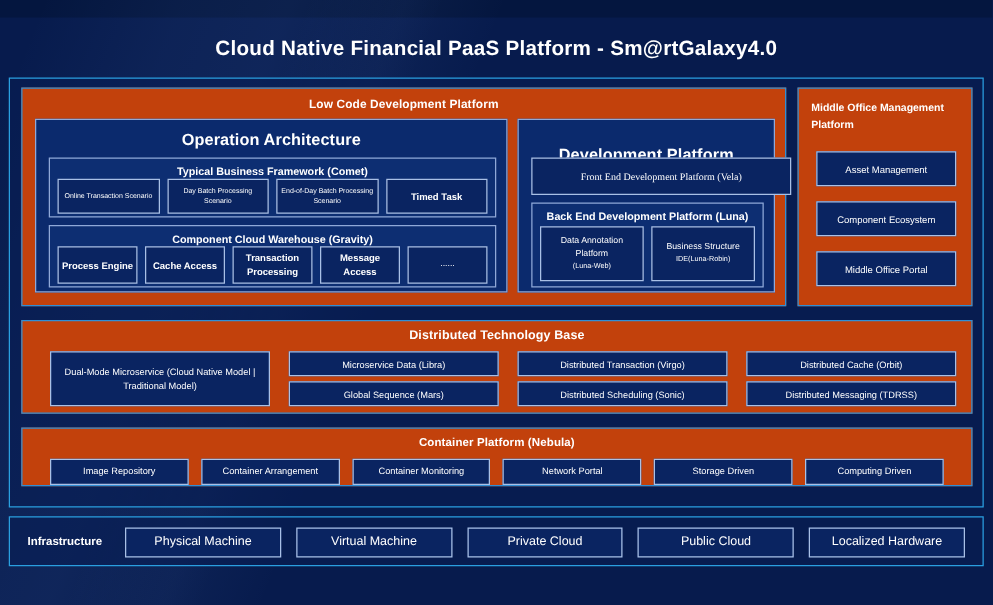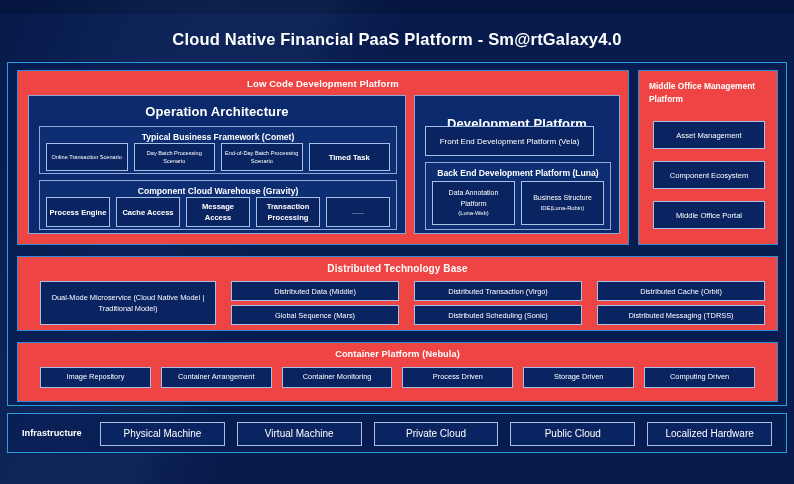--- a/index.html
+++ b/index.html
@@ -62,21 +62,21 @@
     position: absolute;
     box-sizing: border-box;
     border: 1px solid #2a9fe0;
     background: rgba(8,30,84,0.55);
   }
 
   .panel {
     position: absolute;
     box-sizing: border-box;
     border: 1px solid #2f8fd6;
-    background: #ef4444;
+    background: #c2410c;
   }
 
   .panel-title {
     text-align: center;
     font-weight: bold;
     color: #ffffff;
     letter-spacing: .1px;
   }
 
   
@@ -138,24 +138,24 @@
   .chip.med   { font-size: 7.0px; }
 
   
   #comet-panel   { left:10px; top:30px;  width:358px; height:48px; }
   #comet-chips   { top:16px; height:28px; }
   #gravity-panel { left:10px; top:84px;  width:358px; height:50px; }
   #gravity-chips { top:16px; height:30px; }
 
   
   #vela-box {
-    position:absolute; left:10px; top:30px; width:169px; height:30px;
+    position:absolute; left:10px; top:30px; width:208px; height:30px;
     box-sizing:border-box; border:1px solid #a9c0e6; background:#0a2461;
     display:flex; align-items:center; justify-content:center;
-    font-size:8px; color:#ffffff; text-align:center;
+    font-size:8px; color:#ffffff; text-align:center;font-family:Liberation Serif, serif;
   }
   #luna-panel { left:10px; top:66px; width:186px; height:68px; }
   #luna-chips { top:18px; height:44px; }
   #luna-chips .chip { font-size:7px; line-height:1.5; }
   #luna-chips .chip .small { font-size:5.8px; display:block; }
 
   
   #mid-office-panel { left:638px; top:70px; width:140px; height:175px; }
   #mid-office-title {
     font-size:8.4px; font-weight:bold; color:#ffffff;
@@ -186,21 +186,21 @@
     border:1px solid #a9c0e6; background:#0a2461;
     display:flex; align-items:center; justify-content:center;
     font-size:7.4px; color:#ffffff; text-align:center;
   }
   .dtb-cell + .dtb-cell { margin-top:4px; }
   #dtb-col-0 { left:213px; }
   #dtb-col-1 { left:396px; }
   #dtb-col-2 { left:579px; }
 
   
-  #container-panel { left:17px; top:342px; width:761px; height:60px; }
+  #container-panel { left:17px; top:342px; width:761px; height:47px; }
   #container-panel > .panel-title { font-size:9.2px; margin-top:6px; }
   #container-chips {
     position:absolute; left:22px; right:22px; top:24px; height:21px;
     display:flex; gap:10px;
   }
   #container-chips .chip { font-size:7.4px; }
 
   
   #infra-frame { left:7px; top:413px; width:780px; height:40px; }
   #infra-label {
@@ -242,22 +242,22 @@
           <div class="chip">End-of-Day Batch Processing Scenario</div>
           <div class="chip big">Timed Task</div>
         </div>
       </div>
 
       <div id="gravity-panel" class="subpanel">
         <div class="sub-title">Component Cloud Warehouse (Gravity)</div>
         <div id="gravity-chips" class="chip-row">
           <div class="chip big">Process Engine</div>
           <div class="chip big">Cache Access</div>
+          <div class="chip big">Transaction Processing</div>
           <div class="chip big">Message Access</div>
-          <div class="chip big">Transaction Processing</div>
           <div class="chip med">......</div>
         </div>
       </div>
     </div>
 
     <div id="dev-panel" class="panel">
       <div class="panel-title">Development Platform</div>
 
       <div id="vela-box">Front End Development Platform (Vela)</div>
 
@@ -287,40 +287,40 @@
     <div id="mid-chip-1" class="mid-chip">Component Ecosystem</div>
     <div id="mid-chip-2" class="mid-chip">Middle Office Portal</div>
   </div>
 
   <div id="dtb-panel" class="panel">
     <div class="panel-title">Distributed Technology Base</div>
 
     <div id="dtb-wide">Dual-Mode Microservice (Cloud Native Model | Traditional Model)</div>
 
     <div id="dtb-col-0" class="dtb-col">
-      <div class="dtb-cell">Distributed Data (Middle)</div>
+      <div class="dtb-cell">Microservice Data (Libra)</div>
       <div class="dtb-cell">Global Sequence (Mars)</div>
     </div>
     <div id="dtb-col-1" class="dtb-col">
       <div class="dtb-cell">Distributed Transaction (Virgo)</div>
       <div class="dtb-cell">Distributed Scheduling (Sonic)</div>
     </div>
     <div id="dtb-col-2" class="dtb-col">
       <div class="dtb-cell">Distributed Cache (Orbit)</div>
       <div class="dtb-cell">Distributed Messaging (TDRSS)</div>
     </div>
   </div>
 
   <div id="container-panel" class="panel">
     <div class="panel-title">Container Platform (Nebula)</div>
     <div id="container-chips">
       <div class="chip">Image Repository</div>
       <div class="chip">Container Arrangement</div>
       <div class="chip">Container Monitoring</div>
-      <div class="chip">Process Driven</div>
+      <div class="chip">Network Portal</div>
       <div class="chip">Storage Driven</div>
       <div class="chip">Computing Driven</div>
     </div>
   </div>
 
   <div id="infra-frame" class="frame">
     <div id="infra-label">Infrastructure</div>
     <div id="infra-chips">
       <div class="chip">Physical Machine</div>
       <div class="chip">Virtual Machine</div>

